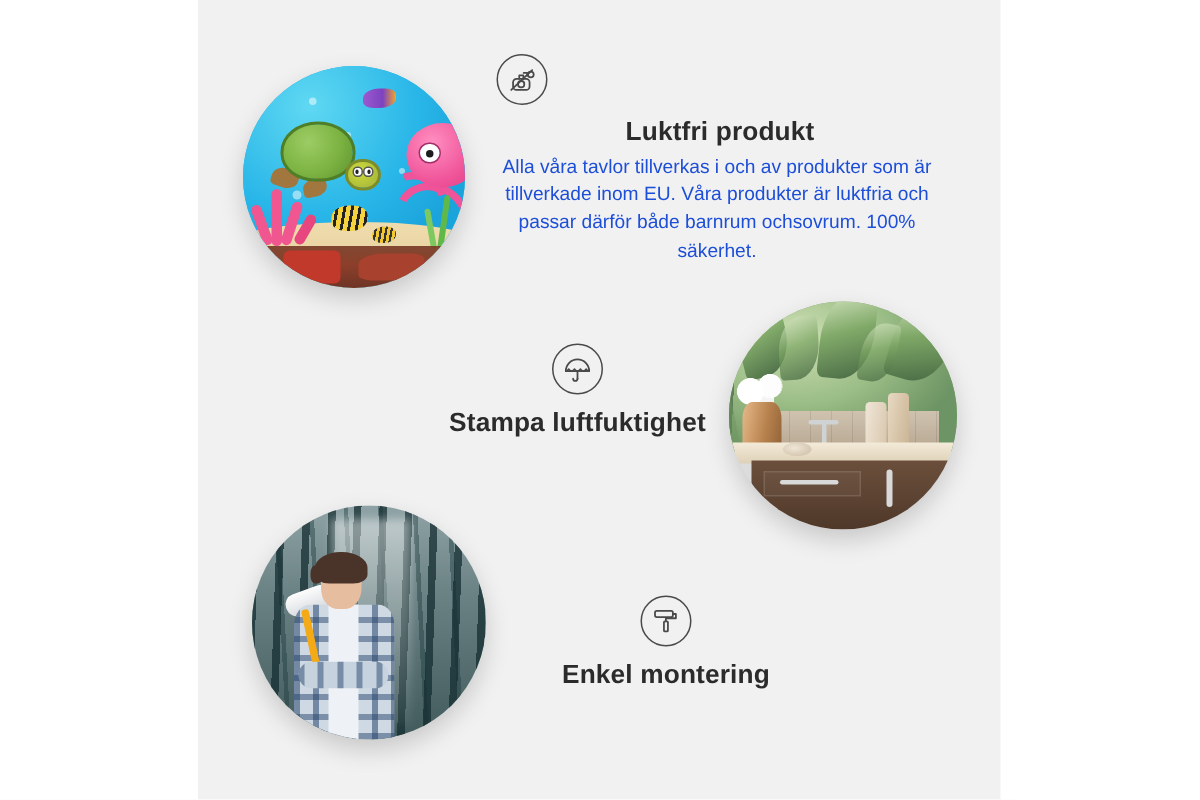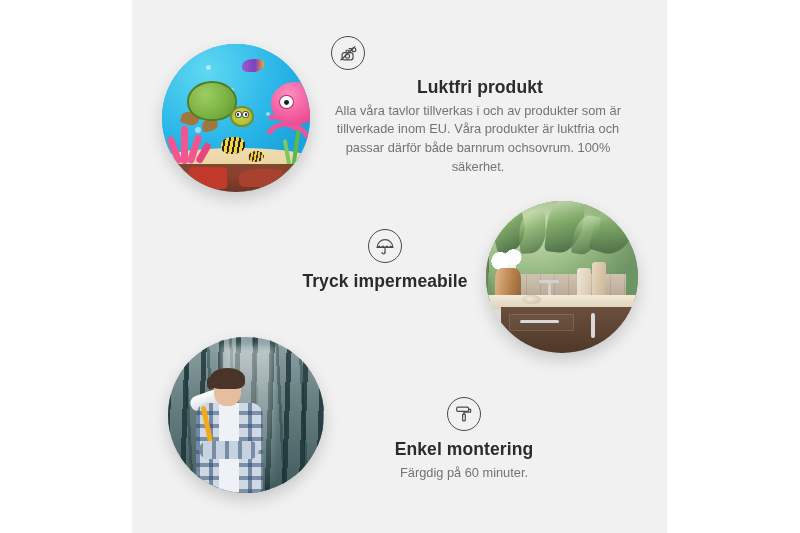--- a/index.html
+++ b/index.html
@@ -51,21 +51,21 @@
     font-size: 17.5px;
     font-weight: bold;
     color: #2b2b2b;
     letter-spacing: .1px;
     line-height: 1.25;
     margin: 7px 0 3px 0;
     white-space: nowrap;
   }
   .feature-body {
     font-size: 12.8px;
-    color: #737373;
+    color: #1d4ed8;
     line-height: 1.45;
   }
 
   
   #feature-1 {
     left: 198px;
     top: 36px;
     width: 300px;
     text-align: center;
   }
@@ -77,21 +77,21 @@
     left: 88px;
     top: 229px;
     width: 330px;
     text-align: center;
   }
   #feature-2 .feature-icon { margin: 0 auto; }
   #feature-2 .feature-title { margin-top: 8px; }
 
   
   #feature-3 {
-    left: 212px;
+    left: 192px;
     top: 397px;
     width: 240px;
     text-align: center;
   }
   #feature-3 .feature-icon { margin: 0 auto; }
   #feature-3 .feature-title { margin-top: 8px; }
 
   
   .photo {
     position: absolute;
@@ -476,29 +476,28 @@
 
     <div class="feature" id="feature-2">
       <div class="feature-icon">
         <svg width="22" height="22" viewBox="0 0 24 24" fill="none" stroke="#4a4a4a" stroke-width="1.3" stroke-linecap="round" stroke-linejoin="round">
           <path d="M3.5 13.5a8.5 8.5 0 0 1 17 0z"></path>
           <path d="M3.5 13.5c1.4 0 2.1-1.4 2.1-1.4s.7 1.4 2.1 1.4 2.1-1.4 2.1-1.4.7 1.4 2.2 1.4 2.1-1.4 2.1-1.4.7 1.4 2.1 1.4 2.1-1.4 2.1-1.4.7 1.4 2.2 1.4"></path>
           <line x1="12" y1="13.5" x2="12" y2="19"></line>
           <path d="M12 19a1.6 1.6 0 0 1-3.2 0"></path>
         </svg>
       </div>
-      <div class="feature-title">Tryck impermeabile</div>
+      <div class="feature-title">Stampa luftfuktighet</div>
     </div>
 
     <div class="feature" id="feature-3">
       <div class="feature-icon">
         <svg width="22" height="22" viewBox="0 0 24 24" fill="none" stroke="#4a4a4a" stroke-width="1.3" stroke-linecap="round" stroke-linejoin="round">
           <rect x="4" y="4.6" width="13" height="4.6" rx="1.3"></rect>
           <path d="M17 6.9h2.2v3.1h-7.3v2.2"></path>
           <rect x="10.5" y="12.2" width="2.9" height="7.4" rx="0.7"></rect>
         </svg>
       </div>
       <div class="feature-title">Enkel montering</div>
-      <div class="feature-body">Färgdig på 60 minuter.</div>
     </div>
 
   </div>
 </div>
 
 </body></html>

